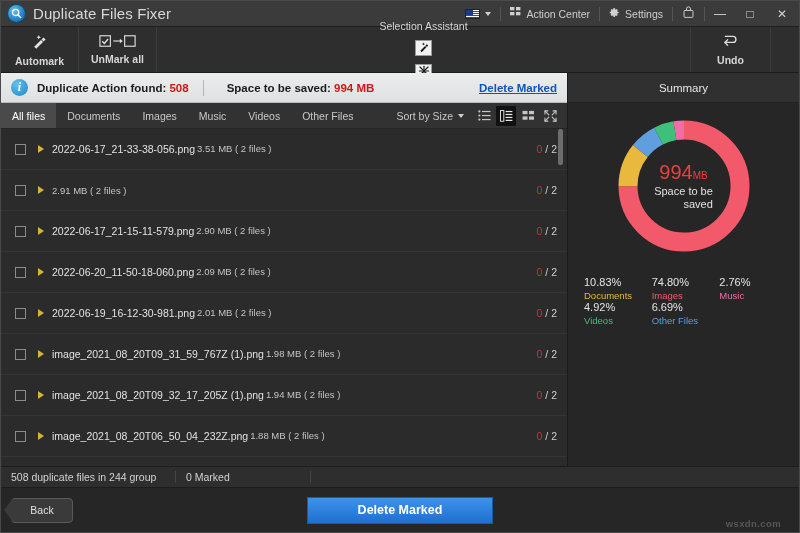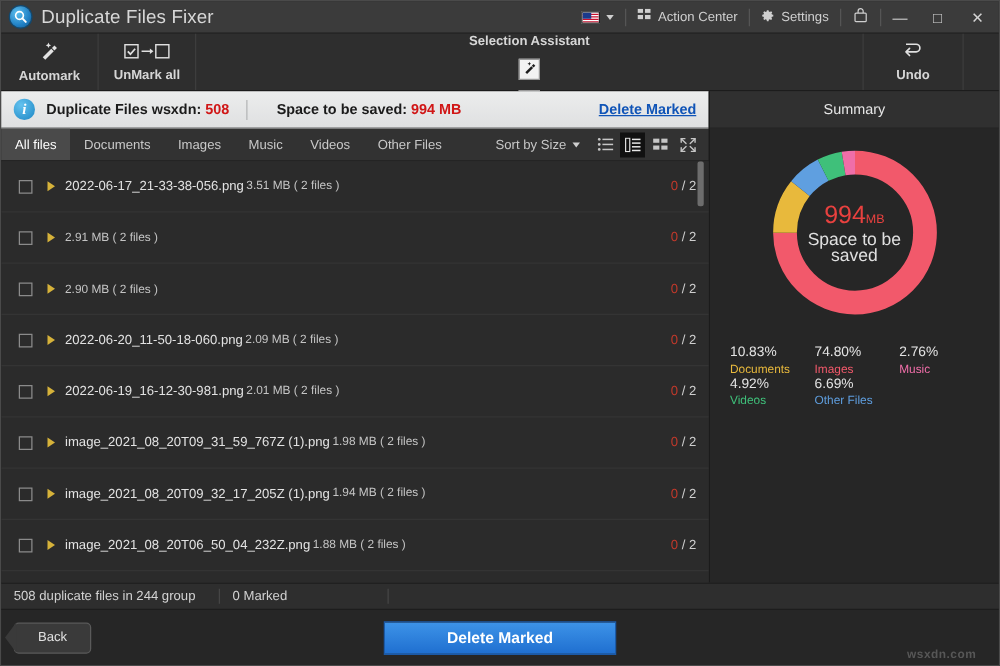--- a/index.html
+++ b/index.html
@@ -66,21 +66,21 @@
     border-bottom: 1px solid #1c1c1c;
   }
   .tool {
     display: flex; flex-direction: column; align-items: center; justify-content: center;
     gap: 3px; color: #d6d6d6; font-size: 10.5px; font-weight: bold;
     border-right: 1px solid #3d3d3d;
   }
   .tool.automark { width: 78px; }
   .tool.unmark   { width: 78px; }
   .tool.selassist {
-    flex: 1; gap: 8px; font-weight: bold; justify-content: space-between;
+    flex: 1; gap: 8px; font-weight: normal;
   }
   .tool.undo { width: 80px; }
   .tool.tail { flex: 0 0 28px; border-right: none; }
   .sa-btn {
     width: 17px; height: 17px; background: #f2f2f2;
     display: flex; align-items: center; justify-content: center;
     border: 1px solid #9a9a9a;
   }
 
   
@@ -170,21 +170,21 @@
   }
   .donut-wrap { display: flex; justify-content: center; padding-top: 13px; }
   .donut { position: relative; width: 140px; height: 140px; }
   .donut svg { display: block; transform: rotate(-90deg); }
   .donut-center {
     position: absolute; inset: 0; display: flex; flex-direction: column;
     align-items: center; justify-content: center; gap: 1px;
   }
   .d-big { color: #e8413f; font-size: 20px; }
   .d-big small { font-size: 10px; }
-  .d-sub { color: #e0e0e0; font-size: 14px; line-height: 13px; text-align: center; }
+  .d-sub { color: #e0e0e0; font-size: 11px; line-height: 13px; text-align: right; }
   .legend {
     display: grid; grid-template-columns: repeat(3, 1fr);
     padding: 20px 12px 0 16px;
   }
   .lg-pct { font-size: 11px; color: #e4e4e4; }
   .lg-lbl { font-size: 9.5px; margin-top: 2px; }
 
   
   .statusbar {
     height: 22px; flex: 0 0 22px;
@@ -356,21 +356,21 @@
     <div class="tool tail"></div>
   </div>
 
   <div class="body">
 
     <div class="left">
 
       <div class="infobar">
         <span class="info-i">i</span>
         <span class="info-txt">
-          <span>Duplicate Files wsxdn:</span>
+          <span>Duplicate Action found:</span>
           <span class="info-num">508</span>
         </span>
         <span class="info-div"></span>
         <span class="info-txt">
           <span>Space to be saved:</span>
           <span class="info-num">994 MB</span>
         </span>
         <a class="info-link">Delete Marked</a>
       </div>
 
@@ -442,20 +442,21 @@
             <span class="fmeta">2.91 MB  ( 2 files )</span>
           </span>
           <span class="count">
             <span class="z">0</span> / <span>2</span>
           </span>
         </div>
         <div class="row">
           <span class="cb"></span>
           <span class="arrow"></span>
           <span class="rowtext">
+            <span class="fname">2022-06-17_21-15-11-579.png</span>
             <span class="fmeta">2.90 MB  ( 2 files )</span>
           </span>
           <span class="count">
             <span class="z">0</span> / <span>2</span>
           </span>
         </div>
         <div class="row">
           <span class="cb"></span>
           <span class="arrow"></span>
           <span class="rowtext">

